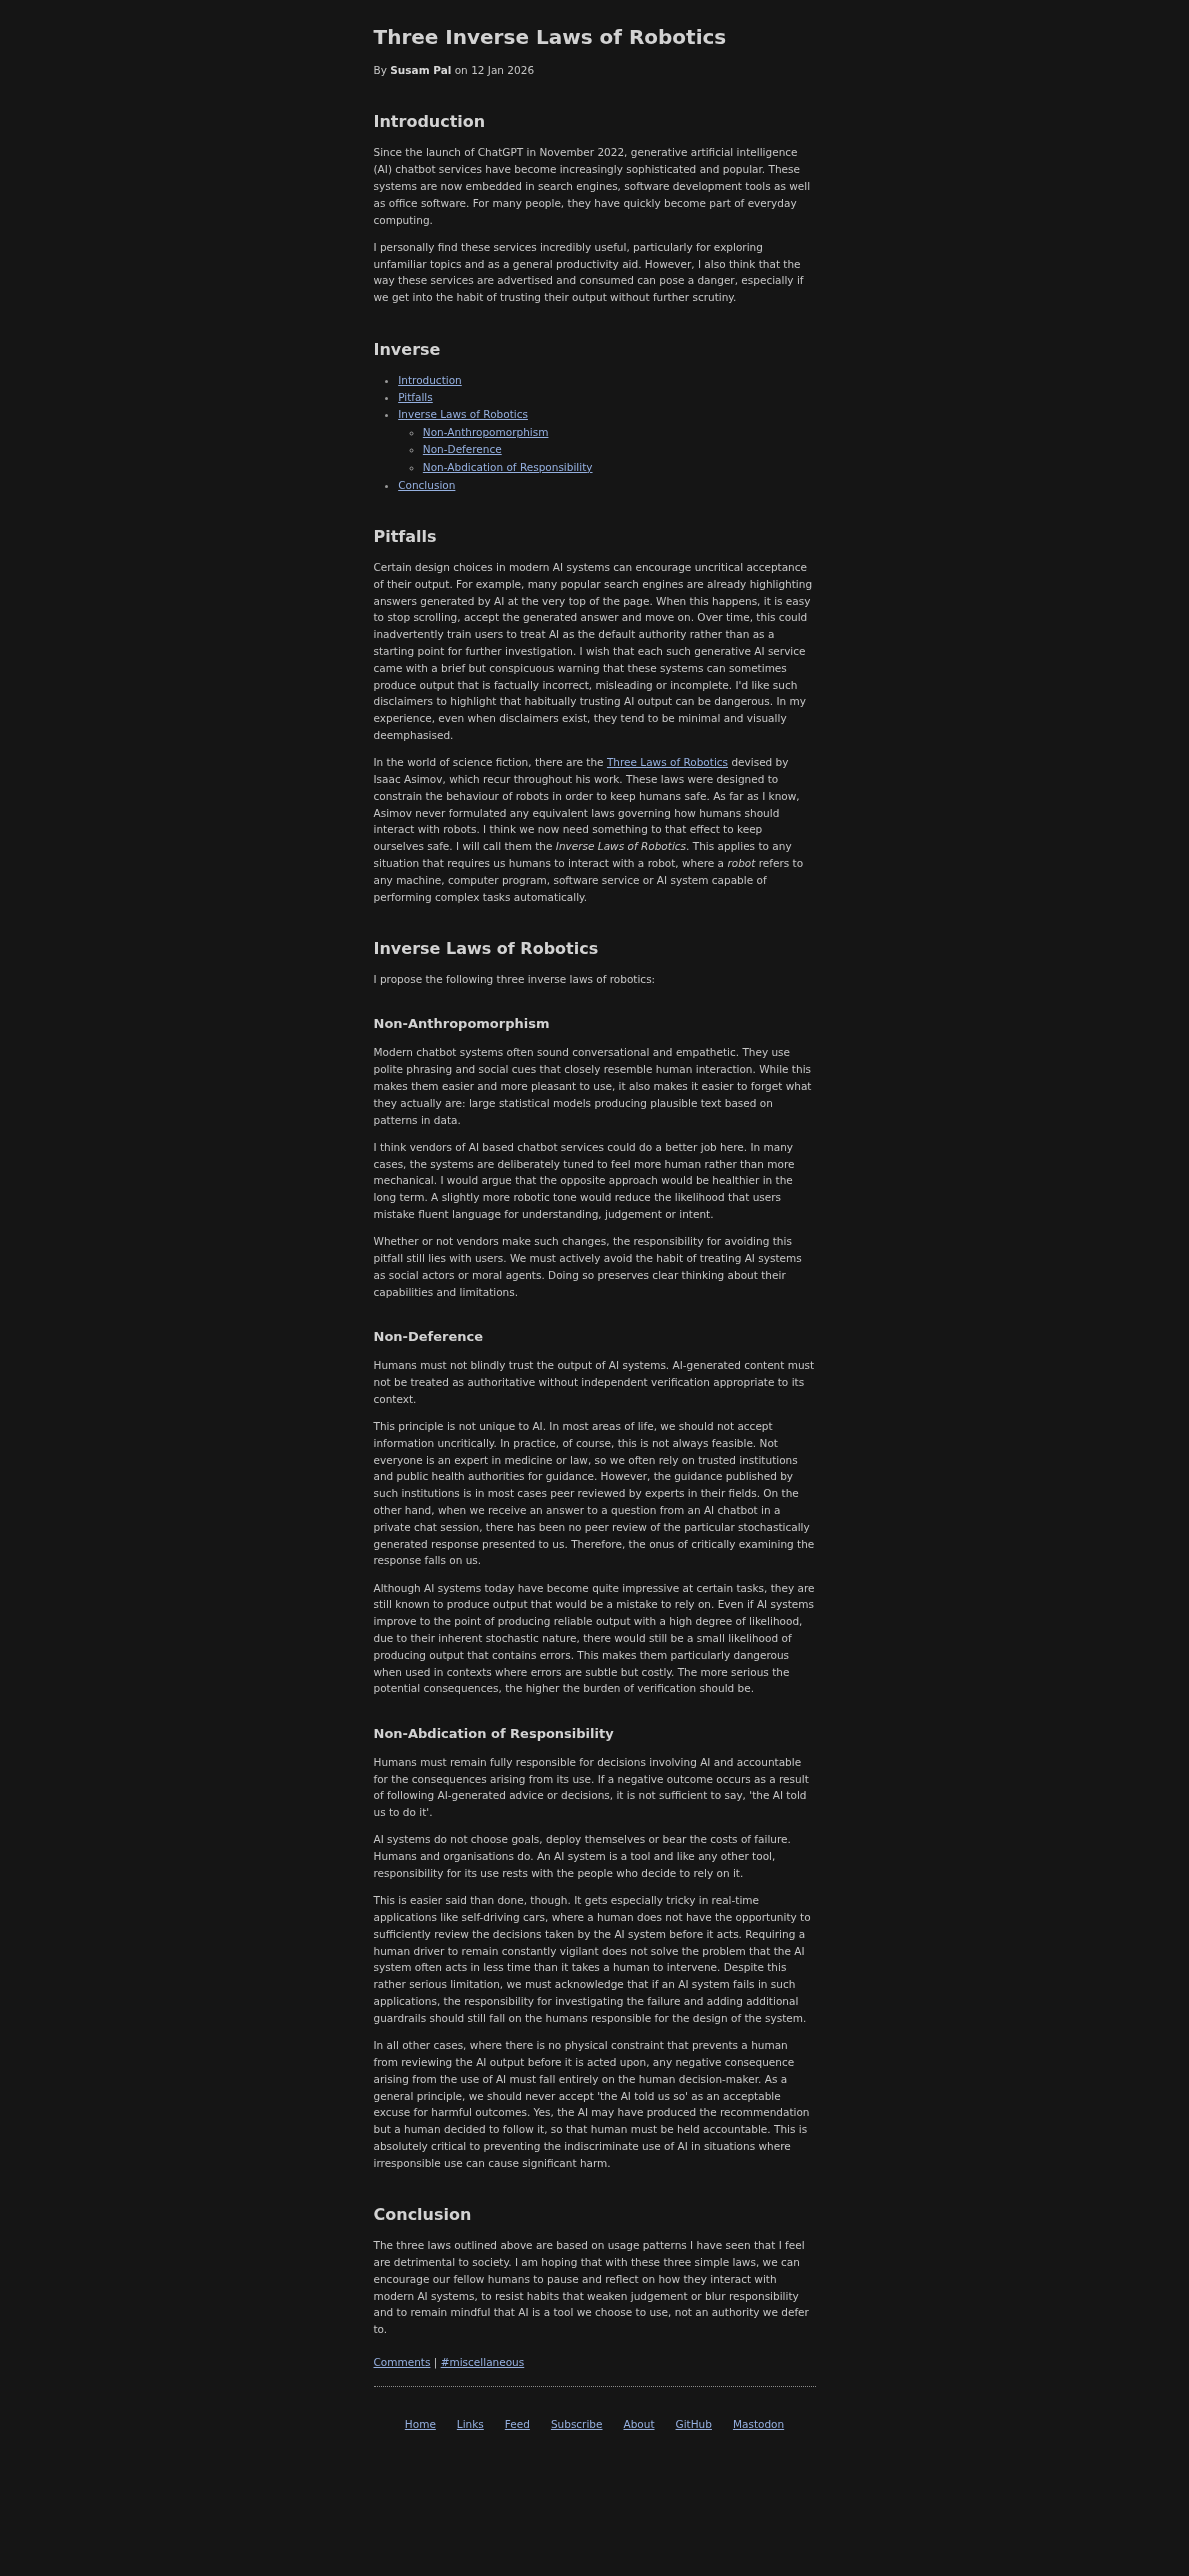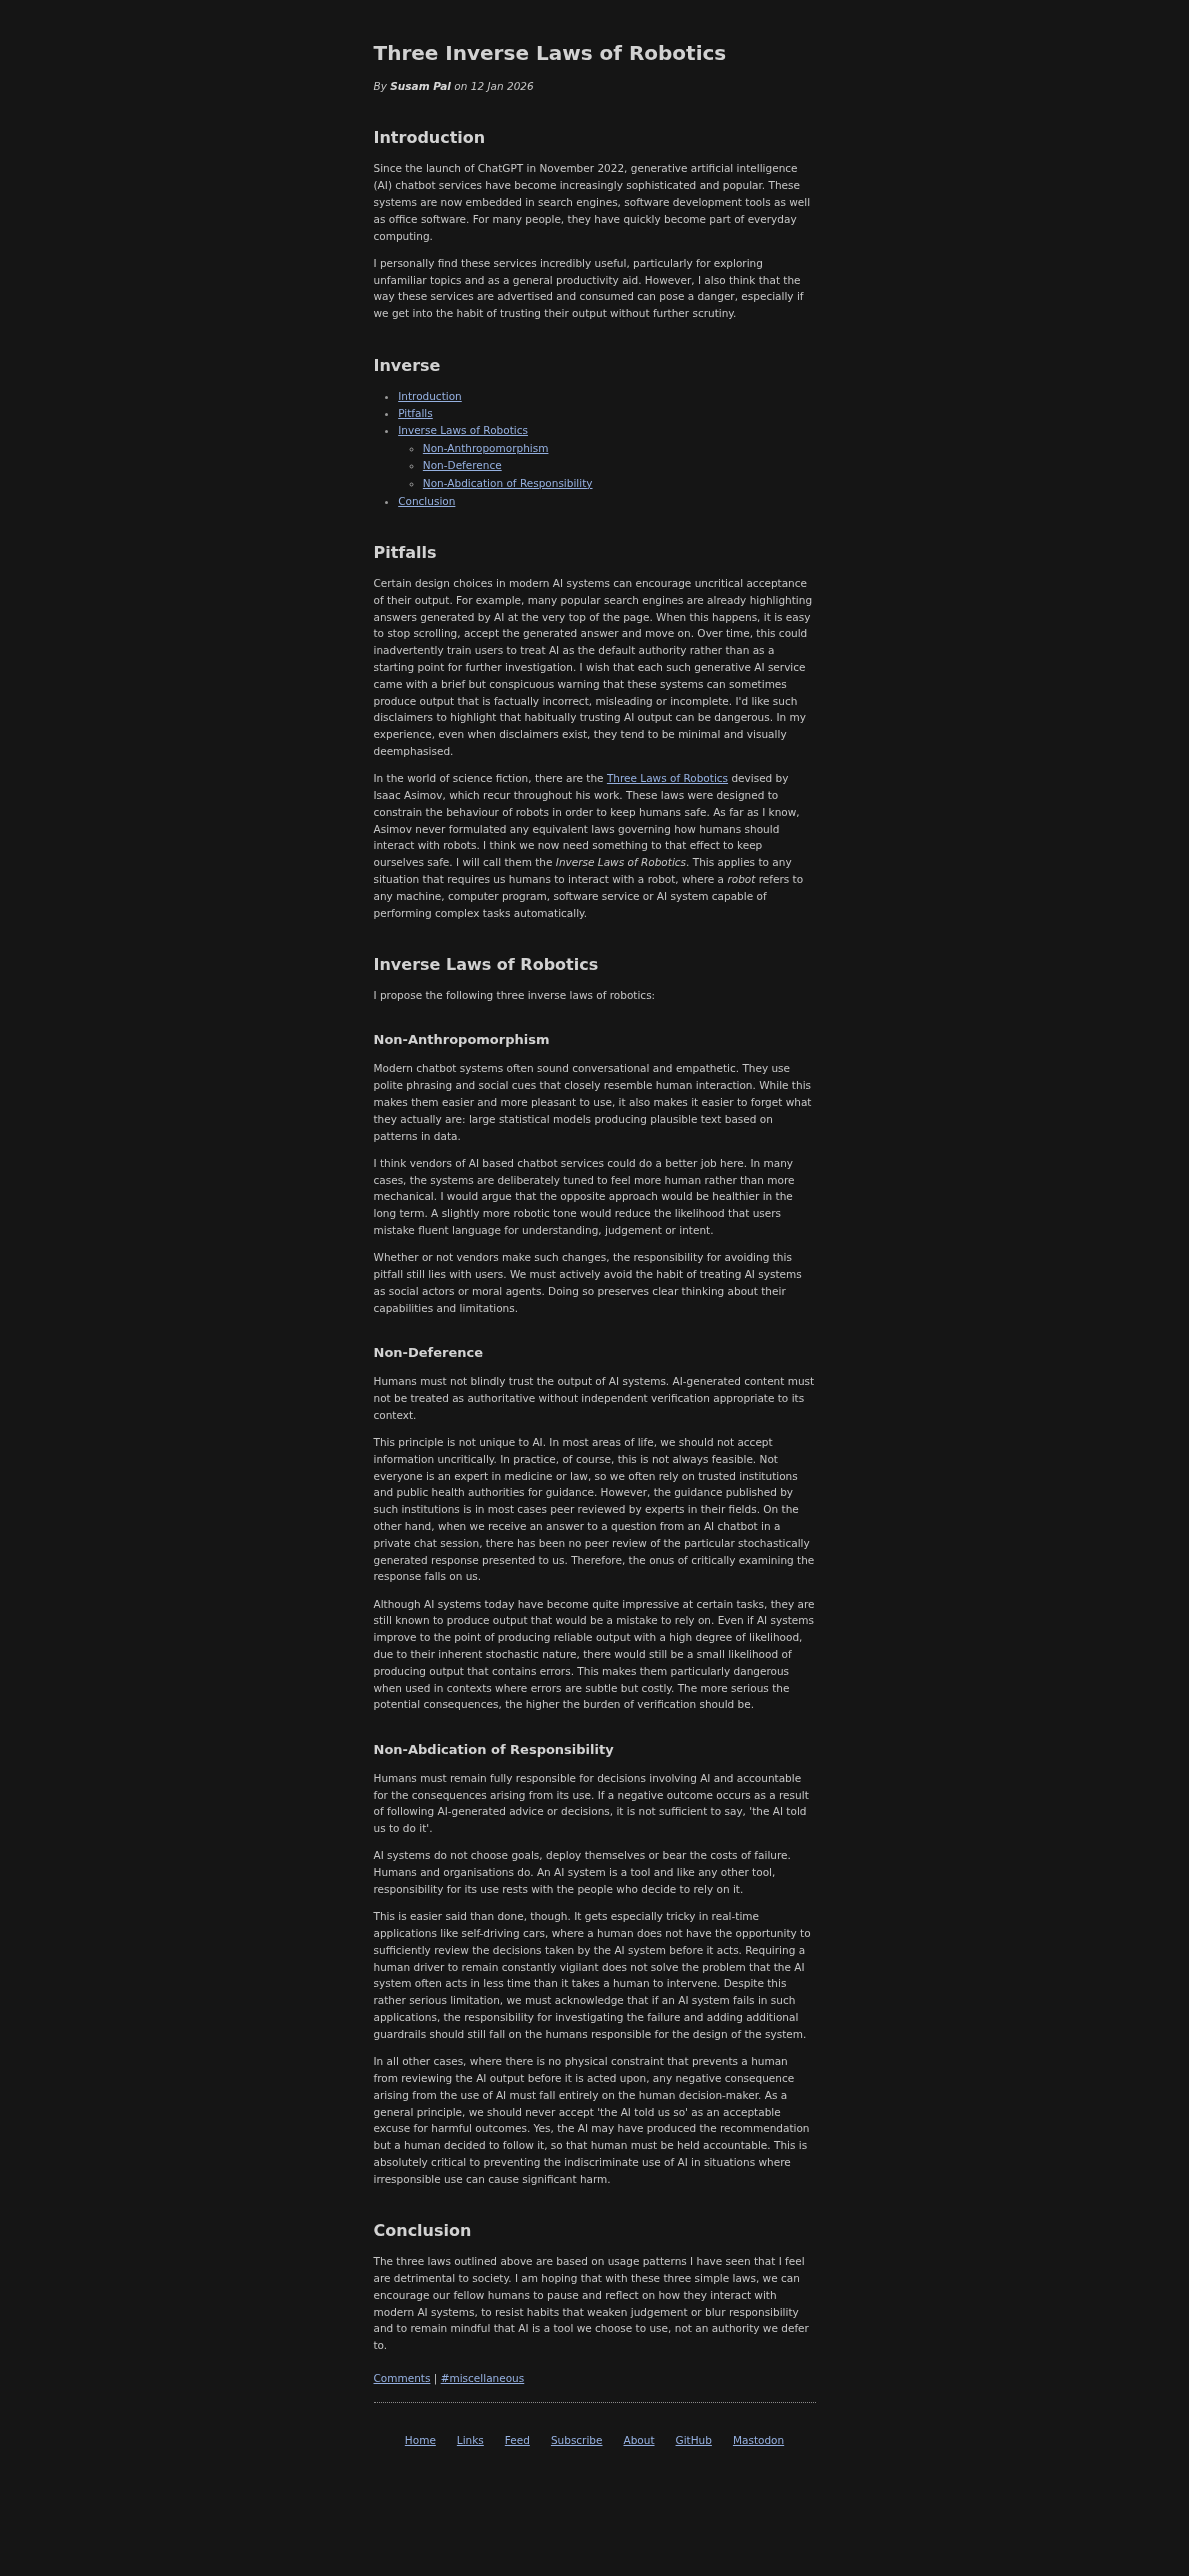--- a/index.html
+++ b/index.html
@@ -18,21 +18,21 @@
     color: var(--text);
     font-family: "DejaVu Sans", "Liberation Sans", sans-serif;
     font-size: 10.5px;
     line-height: 1.6;
     min-height: 2576px;
     width: 1189px;
   }
   main {
     max-width: 442px;
     margin: 0 auto;
-    padding: 32px 0 0;
+    padding: 16px 0 0;
   }
   h1 {
     font-size: 20px;
     line-height: 1.25;
     color: var(--heading);
     margin: 0.45em 0 0.35em;
     font-weight: bold;
   }
   h2 {
     font-size: 16px;
@@ -42,21 +42,21 @@
     font-weight: bold;
   }
   h3 {
     font-size: 13px;
     line-height: 1.3;
     color: var(--heading);
     margin: 2.2em 0 0.85em;
     font-weight: bold;
   }
   p { margin: 0 0 1em; }
-  .byline { margin: 12px 0 2.1em; font-style: italic; }
+  .byline { margin: 12px 0 2.1em; }
   .byline b { color: #d8d8d8; }
   a.lnk, .inline-link {
     color: var(--link);
     text-decoration: underline;
     cursor: pointer;
   }
   ul { margin: 0 0 1em; padding-left: 2.35em; }
   ul ul { margin: 0.1em 0 0.1em; padding-left: 2.35em; list-style-type: circle; }
   li { margin: 0.05em 0; }
   li::marker { color: var(--muted); }

